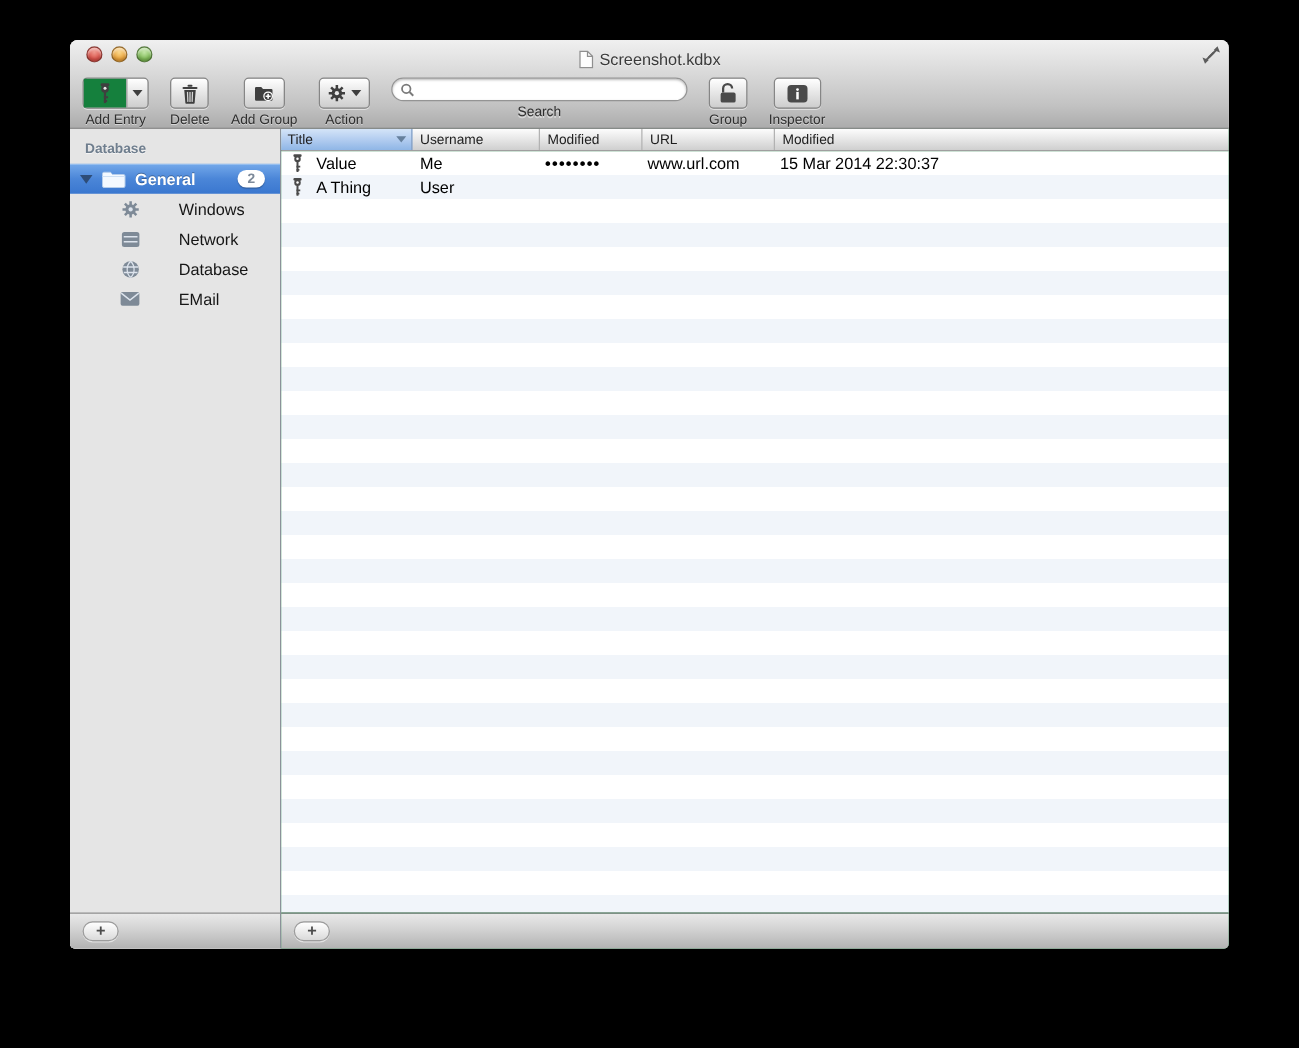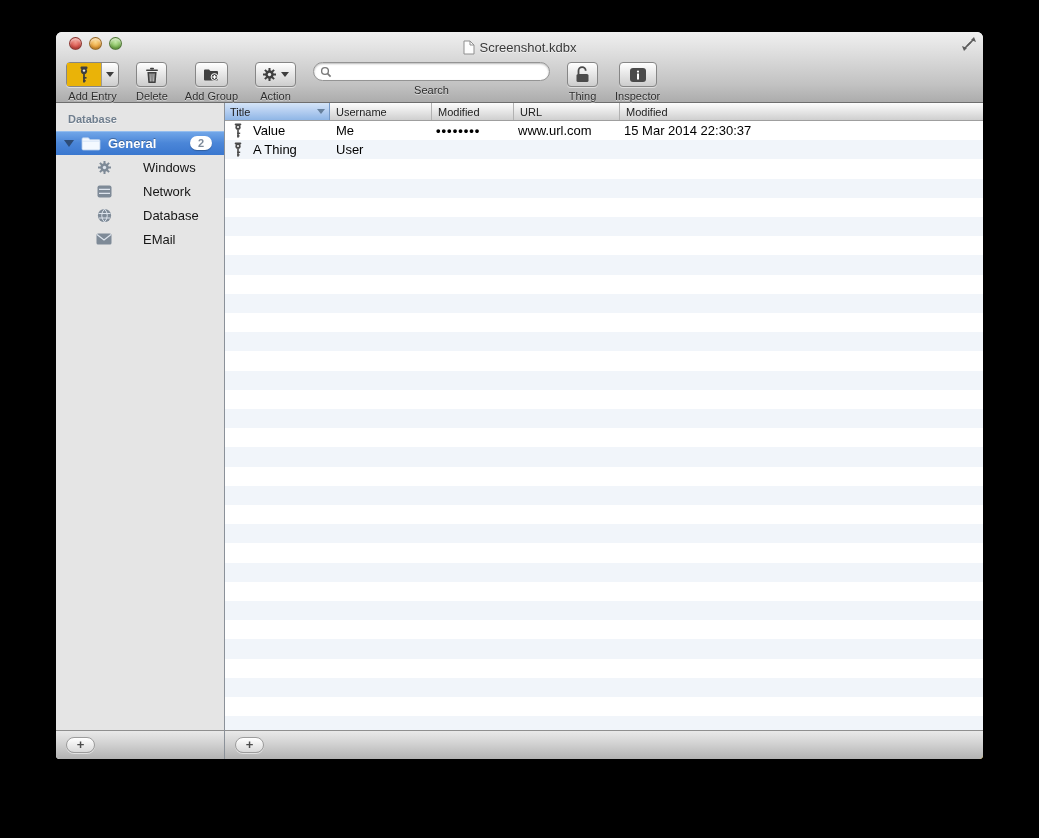--- a/index.html
+++ b/index.html
@@ -57,21 +57,21 @@
   .disclosure { width:0; height:0; border-left:5px solid transparent; border-right:5px solid transparent;
                 border-top:7px solid #2e4d78; margin-right:7px; }
   .sb-root-label { font-size:13px; font-weight:bold; color:#fff; text-shadow:0 -1px 0 rgba(0,0,0,.3); margin-left:7px; }
   .badge { margin-left:auto; background:#fff; border-radius:9px; min-width:22px; height:14px; line-height:14px;
            text-align:center; font-size:11px; font-weight:bold; color:#7d8a9a; padding:0 5px;
            box-shadow:0 1px 1px rgba(0,0,0,.25); }
   .sb-item { height:24px; display:flex; align-items:center; padding-left:40px;gap:24px; }
   .sb-item .sb-ico { width:16px; height:16px; display:flex; align-items:center; justify-content:center; margin-right:7px; }
   .sb-item-label { font-size:13px; color:#161616; }
 
-  .main { flex:1; display:flex; flex-direction:column; min-width:0; background:#eab308; }
+  .main { flex:1; display:flex; flex-direction:column; min-width:0; background:#15803d; }
   .thead { height:18px; flex:0 0 18px; display:flex; font-size:11px; color:#1d1d1d;
            background:linear-gradient(180deg,#fdfdfd,#e4e4e4 55%,#cfcfcf); border-bottom:1px solid #9f9f9f; }
   .th { display:flex; align-items:center; padding-left:6px; }
   .th.sep { border-left:1px solid #b2b2b2; }
   .th-title { width:105px; padding-left:5px;
               background:linear-gradient(180deg,#d5e5f8,#b3cdf0 50%,#8fb6e6); border-right:1px solid #7498c6;
               display:flex; align-items:center; }
   .sort-arrow { margin-left:auto; margin-right:4px; width:0; height:0;
                 border-left:4px solid transparent; border-right:4px solid transparent;
                 border-top:5px solid #66809d; }
@@ -224,21 +224,21 @@
 
       <div class="titem lock-item">
         <div class="tbtn" style="width:31px">
           <span>
             <svg width="18" height="17" viewBox="0 0 18 17">
               <path d="M4.5 8 v-3.2 a3.6 3.6 0 0 1 7.2 0" fill="none" stroke="#4a4a4a" stroke-width="1.8"></path>
               <rect x="2.5" y="8" width="12" height="8" rx="1.5" fill="#4a4a4a"></rect>
             </svg>
           </span>
         </div>
-        <div class="tlabel">Thing</div>
+        <div class="tlabel">Group</div>
       </div>
 
       <div class="titem insp-item">
         <div class="tbtn" style="width:38px">
           <span>
             <svg width="18" height="16" viewBox="0 0 18 16">
               <rect x="1" y="1" width="16" height="14" rx="3" fill="#4a4a4a"></rect>
               <circle cx="9" cy="4.6" r="1.1" fill="#fff"></circle>
               <rect x="8" y="6.5" width="2" height="6" fill="#fff"></rect>
             </svg>

